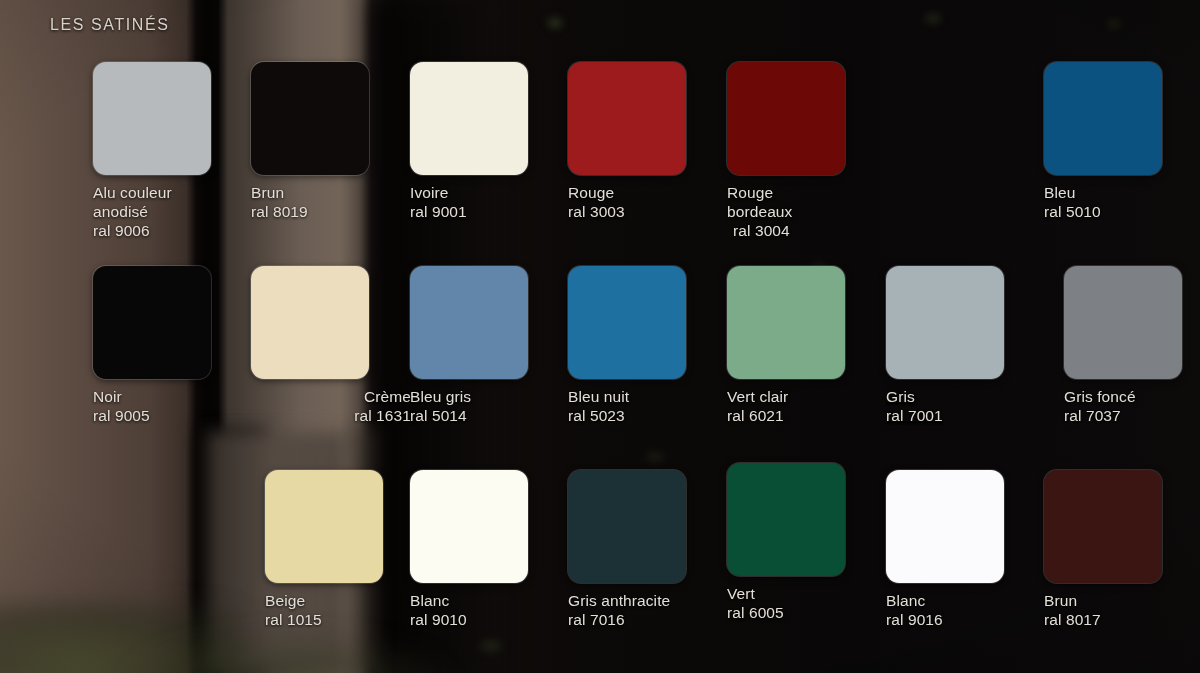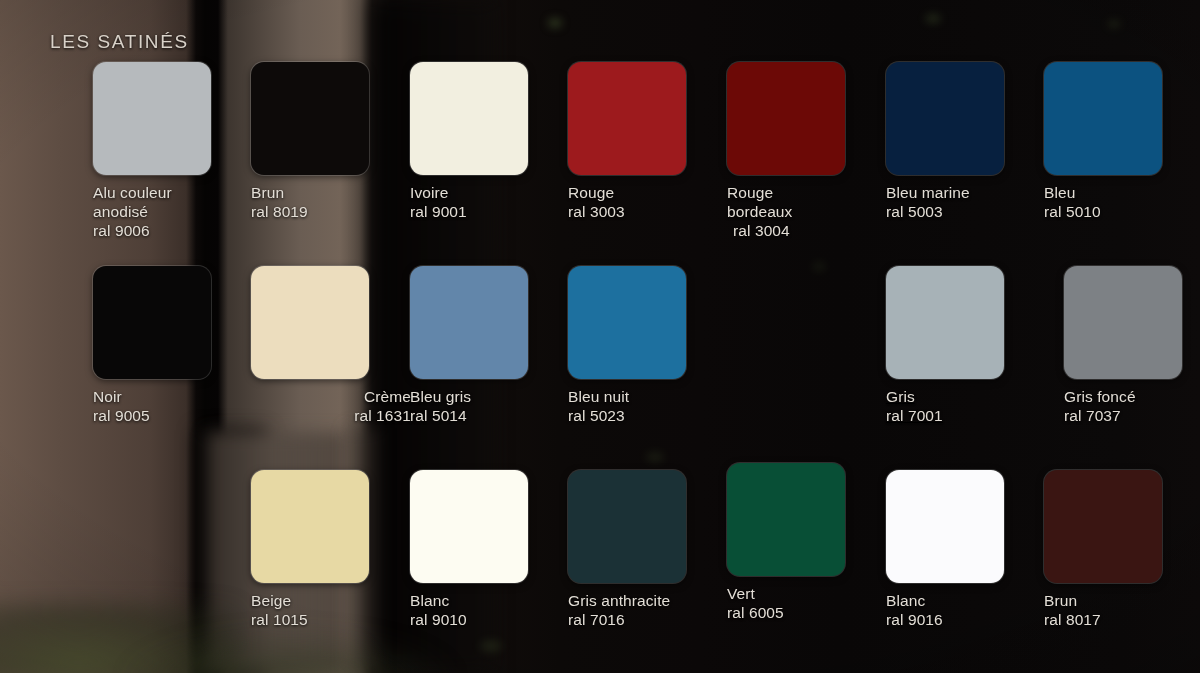--- a/index.html
+++ b/index.html
@@ -107,22 +107,22 @@
 
   
   #content {
     position: absolute;
     inset: 0;
   }
 
   #palette-title {
     position: absolute;
     left: 50px;
-    top: 31px;
-    font-size: 19px;
+    top: 16px;
+    font-size: 16px;
     letter-spacing: 1.6px;
     color: #d9d2c9;
     text-shadow: 0 1px 3px rgba(0,0,0,0.9);
     font-weight: 400;
   }
 
   .swatch-grid {
     position: absolute;
     left: 0; top: 0;
     width: 1200px; height: 673px; margin-left: 45px;
@@ -208,25 +208,20 @@
           <div class="swatch-chip" style="background: rgb(157, 26, 29);"></div>
           <div class="swatch-label">Rouge</div>
           <div class="swatch-ral">ral 3003</div>
         </div>
         <div class="swatch-cell" style="left: 682px; top: 62px;">
           <div class="swatch-chip" style="background: rgb(108, 9, 6);"></div>
           <div class="swatch-label">Rouge
 bordeaux</div>
           <div class="swatch-ral indent">ral 3004</div>
         </div>
-        <div class="swatch-cell" style="left: 841px; top: 62px;">
-          <div class="swatch-chip" style="background: rgb(7, 32, 63);"></div>
-          <div class="swatch-label">Bleu marine</div>
-          <div class="swatch-ral">ral 5003</div>
-        </div>
         <div class="swatch-cell" style="left: 999px; top: 62px;">
           <div class="swatch-chip" style="background: rgb(12, 82, 128);"></div>
           <div class="swatch-label">Bleu</div>
           <div class="swatch-ral">ral 5010</div>
         </div>
         <div class="swatch-cell" style="left: 48px; top: 266px;">
           <div class="swatch-chip" style="background: rgb(8, 7, 7);"></div>
           <div class="swatch-label">Noir</div>
           <div class="swatch-ral">ral 9005</div>
         </div>
@@ -238,31 +233,36 @@
         <div class="swatch-cell" style="left: 365px; top: 266px;">
           <div class="swatch-chip" style="background: rgb(98, 134, 170);"></div>
           <div class="swatch-label">Bleu gris</div>
           <div class="swatch-ral">ral 5014</div>
         </div>
         <div class="swatch-cell" style="left: 523px; top: 266px;">
           <div class="swatch-chip" style="background: rgb(29, 112, 159);"></div>
           <div class="swatch-label">Bleu nuit</div>
           <div class="swatch-ral">ral 5023</div>
         </div>
+        <div class="swatch-cell" style="left: 682px; top: 266px;">
+          <div class="swatch-chip" style="background: rgb(124, 171, 137);"></div>
+          <div class="swatch-label">Vert clair</div>
+          <div class="swatch-ral">ral 6021</div>
+        </div>
         <div class="swatch-cell" style="left: 841px; top: 266px; text-decoration: underline;">
           <div class="swatch-chip" style="background: rgb(167, 178, 183);"></div>
           <div class="swatch-label">Gris</div>
           <div class="swatch-ral">ral 7001</div>
         </div>
         <div class="swatch-cell" style="left: 999px; top: 266px; padding-left: 20px;">
           <div class="swatch-chip" style="background: rgb(125, 129, 133);"></div>
           <div class="swatch-label">Gris foncé</div>
           <div class="swatch-ral">ral 7037</div>
         </div>
-        <div class="swatch-cell" style="left: 206px; top: 470px;">
+        <div class="swatch-cell" style="left: 220px; top: 470px;">
           <div class="swatch-chip" style="background: rgb(231, 217, 164);"></div>
           <div class="swatch-label">Beige</div>
           <div class="swatch-ral">ral 1015</div>
         </div>
         <div class="swatch-cell" style="left: 365px; top: 470px;">
           <div class="swatch-chip" style="background: rgb(253, 252, 242);"></div>
           <div class="swatch-label">Blanc</div>
           <div class="swatch-ral">ral 9010</div>
         </div>
         <div class="swatch-cell" style="left: 523px; top: 470px;">

